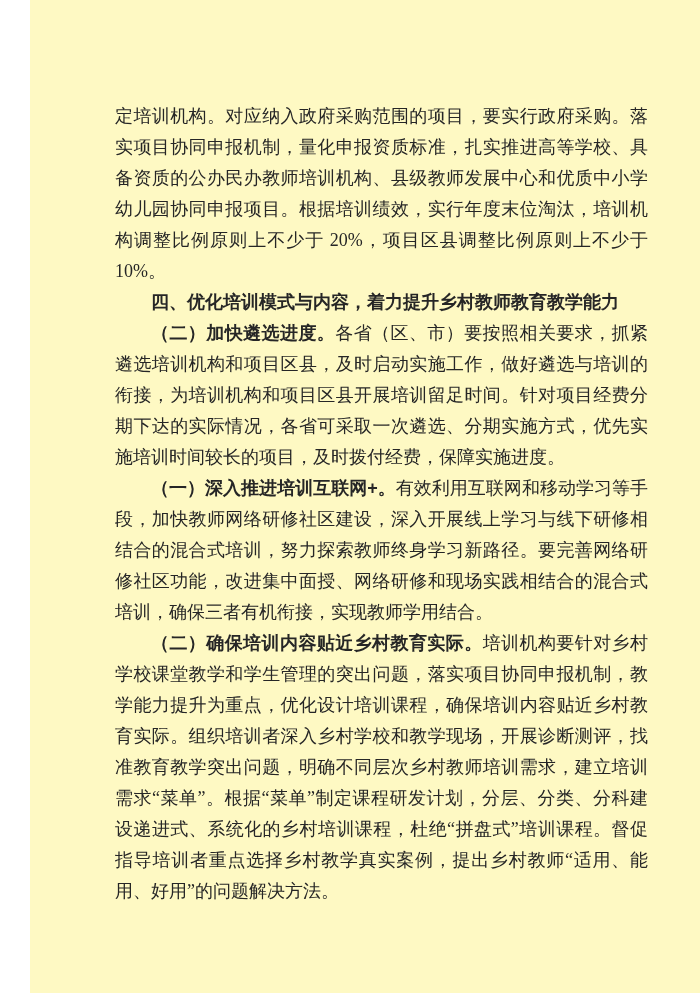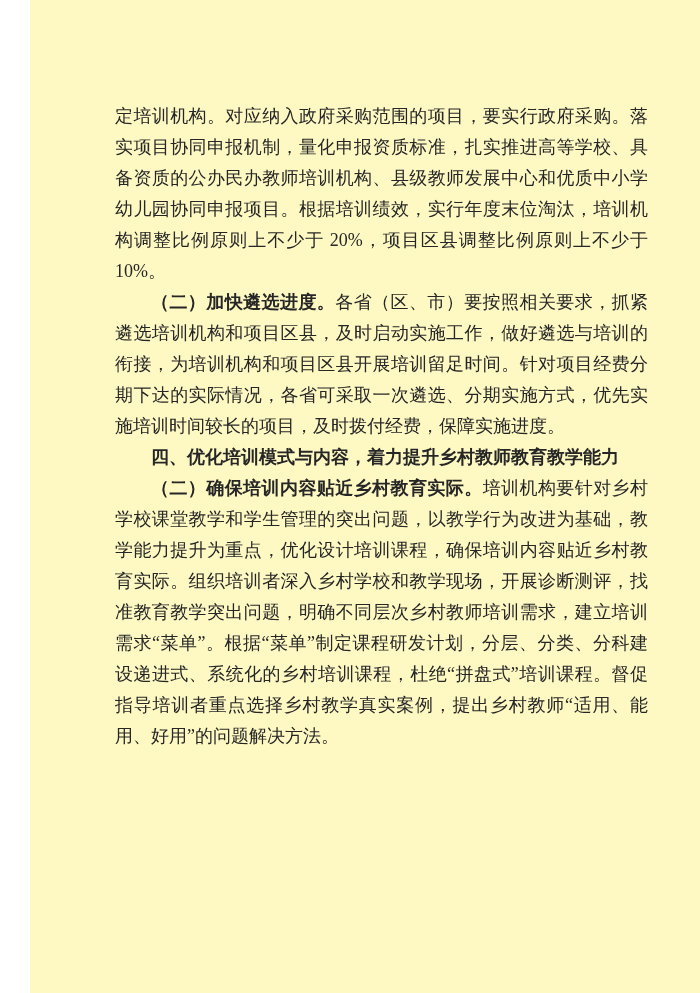--- a/index.html
+++ b/index.html
@@ -43,17 +43,18 @@
     font-weight: bold;
     font-family: "Liberation Sans", "DejaVu Sans", sans-serif;
   }
 </style>
 </head>
 <body>
 
 <div class="page">
   <div class="doc" id="doc">
       <p class="para"><span class="run">定培训机构。对应纳入政府采购范围的项目，要实行政府采购。落实项目协同申报机制，量化申报资质标准，扎实推进高等学校、具备资质的公办民办教师培训机构、县级教师发展中心和优质中小学幼儿园协同申报项目。根据培训绩效，实行年度末位淘汰，培训机构调整比例原则上不少于 20%，项目区县调整比例原则上不少于10%。</span></p>
+      <p class="para heading indent"><span class="run bold-lead">四、优化培训模式与内容，着力提升乡村教师教育教学能力</span></p>
       <p class="para indent"><span class="run bold-lead">（二）加快遴选进度。</span><span class="run">各省（区、市）要按照相关要求，抓紧遴选培训机构和项目区县，及时启动实施工作，做好遴选与培训的衔接，为培训机构和项目区县开展培训留足时间。针对项目经费分期下达的实际情况，各省可采取一次遴选、分期实施方式，优先实施培训时间较长的项目，及时拨付经费，保障实施进度。</span></p>
-      <p class="para heading indent"><span class="run bold-lead">四、优化培训模式与内容，着力提升乡村教师教育教学能力</span></p>
-      <p class="para indent"><span class="run bold-lead">（二）确保培训内容贴近乡村教育实际。</span><span class="run">培训机构要针对乡村学校课堂教学和学生管理的突出问题，以教学行为改进为基础，教学能力提升为重点，优化设计培训课程，确保培训内容贴近乡村教育实际。组织培训者深入乡村学校和教学现场，开展诊断测评，找准教育教学突出问题，明确不同层次乡村教师培训需求，建立培训需求“菜单”。根据“菜单”制定课程研发计划，分层、分类、分科建设递进式、系统化的乡村培训课程，杜绝“拼盘式”培训课程。督促指导培训者重点选择乡村教学真实案例，提出乡村教师“适用、能用、好用”的问题解决方法。</span></p>
+      <p class="para indent"><span class="run bold-lead">（一）深入推进培训互联网+。</span><span class="run">有效利用互联网和移动学习等手段，加快教师网络研修社区建设，深入开展线上学习与线下研修相结合的混合式培训，努力探索教师终身学习新路径。要完善网络研修社区功能，改进集中面授、网络研修和现场实践相结合的混合式培训，确保三者有机衔接，实现教师学用结合。</span></p>
+      <p class="para indent"><span class="run bold-lead">（二）确保培训内容贴近乡村教育实际。</span><span class="run">培训机构要针对乡村学校课堂教学和学生管理的突出问题，落实项目协同申报机制，教学能力提升为重点，优化设计培训课程，确保培训内容贴近乡村教育实际。组织培训者深入乡村学校和教学现场，开展诊断测评，找准教育教学突出问题，明确不同层次乡村教师培训需求，建立培训需求“菜单”。根据“菜单”制定课程研发计划，分层、分类、分科建设递进式、系统化的乡村培训课程，杜绝“拼盘式”培训课程。督促指导培训者重点选择乡村教学真实案例，提出乡村教师“适用、能用、好用”的问题解决方法。</span></p>
     </div>
 </div>
 
 </body></html>

